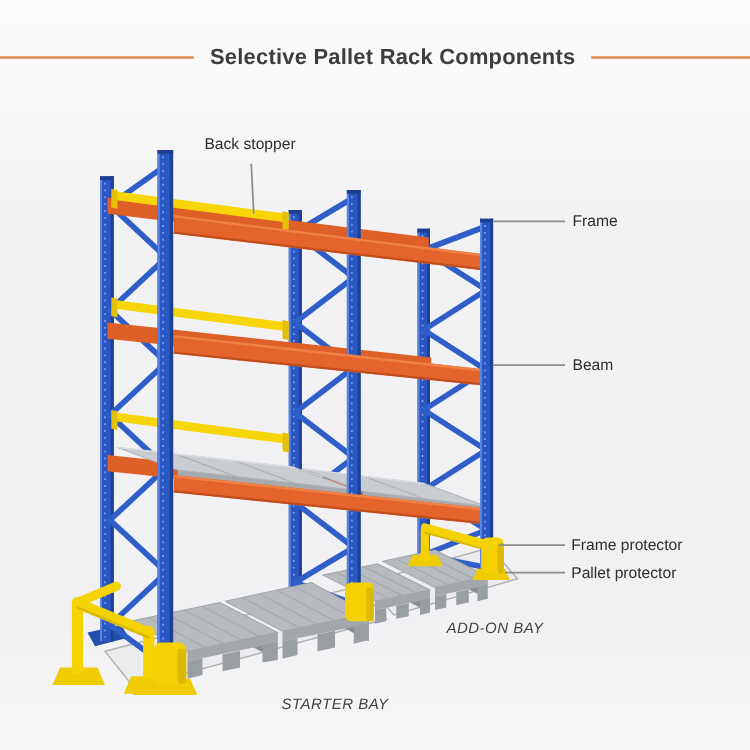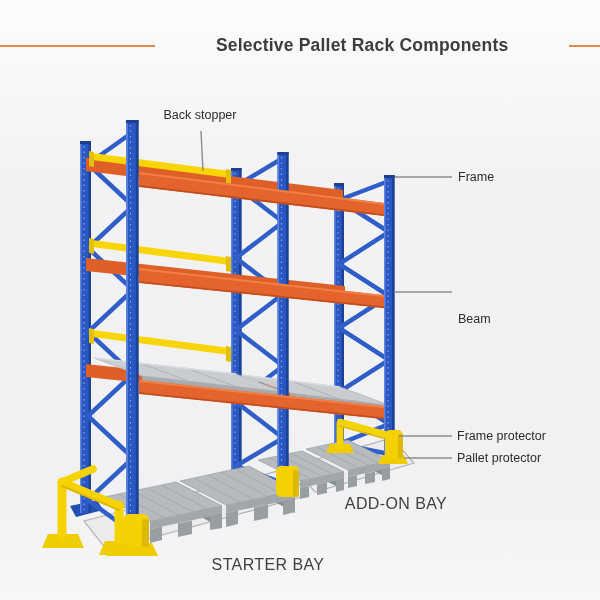--- a/index.html
+++ b/index.html
@@ -1,36 +1,36 @@
 <!DOCTYPE html>
 <html><head>
 <meta charset="utf-8">
 <style>
   html,body{margin:0;padding:0;}
   .stage{
     position:relative;width:600px;height:600px;overflow:hidden;
     background:linear-gradient(180deg,#fcfcfd 0%,#f2f2f4 30%,#f1f1f3 82%,#f7f7f8 100%);
     font-family:"Liberation Sans", sans-serif;
   }
-  .titlebar{position:absolute;top:35px;left:0;width:600px;display:flex;align-items:center;gap:48px;}
+  .titlebar{position:absolute;top:35px;left:0;width:600px;display:flex;align-items:center;}
   .titlebar .rule{height:2px;background:#dd8a4c;}
   .rule-left{width:155px;}
   .rule-right{flex:1;}
   .title-text{
     padding:0 13px;font-size:17.5px;font-weight:600;color:#3d3d3d;
     letter-spacing:.2px;white-space:nowrap;
   }
   .diagram{position:absolute;left:0;top:0;width:600px;height:600px;}
   .callout{
     position:absolute;font-size:12.5px;color:#2d2d2d;line-height:15px;white-space:nowrap;
   }
   .callout.centered{transform:translateX(-50%);text-align:center;}
   .baylabel{
-    position:absolute;font-size:16px;font-weight:500;color:#414141;
-    letter-spacing:.4px;white-space:nowrap;transform:translateX(-50%);
+    position:absolute;font-size:12px;font-weight:500;color:#414141;
+    letter-spacing:.4px;white-space:nowrap;transform:translateX(-50%);font-style:italic;
   }
 </style>
 </head>
 <body>
 
 <div class="stage">
 
   <div class="titlebar">
     <div class="rule rule-left"></div>
     <div class="title-text">Selective Pallet Rack Components</div>
@@ -255,20 +255,20 @@
       <line x1="201" y1="131" x2="203" y2="171"></line>
       <line x1="395" y1="177" x2="452" y2="177"></line>
       <line x1="394" y1="292" x2="452" y2="292"></line>
       <line x1="399" y1="436" x2="452" y2="436"></line>
       <line x1="404" y1="458" x2="452" y2="458"></line>
     </g>
   </svg>
 
   <div class="callout centered" style="left:200px;top:108px;">Back stopper</div>
   <div class="callout" style="left:458px;top:170px;">Frame</div>
-  <div class="callout" style="left:458px;top:285px;margin-top:27px;">Beam</div>
+  <div class="callout" style="left:458px;top:285px;">Beam</div>
   <div class="callout" style="left:457px;top:429px;text-align:center;">Frame protector</div>
   <div class="callout" style="left:457px;top:451px;">Pallet protector</div>
 
   <div class="baylabel" style="left:396px;top:495px;">ADD-ON BAY</div>
   <div class="baylabel" style="left:268px;top:556px;">STARTER BAY</div>
 
 </div>
 
 </body></html>

